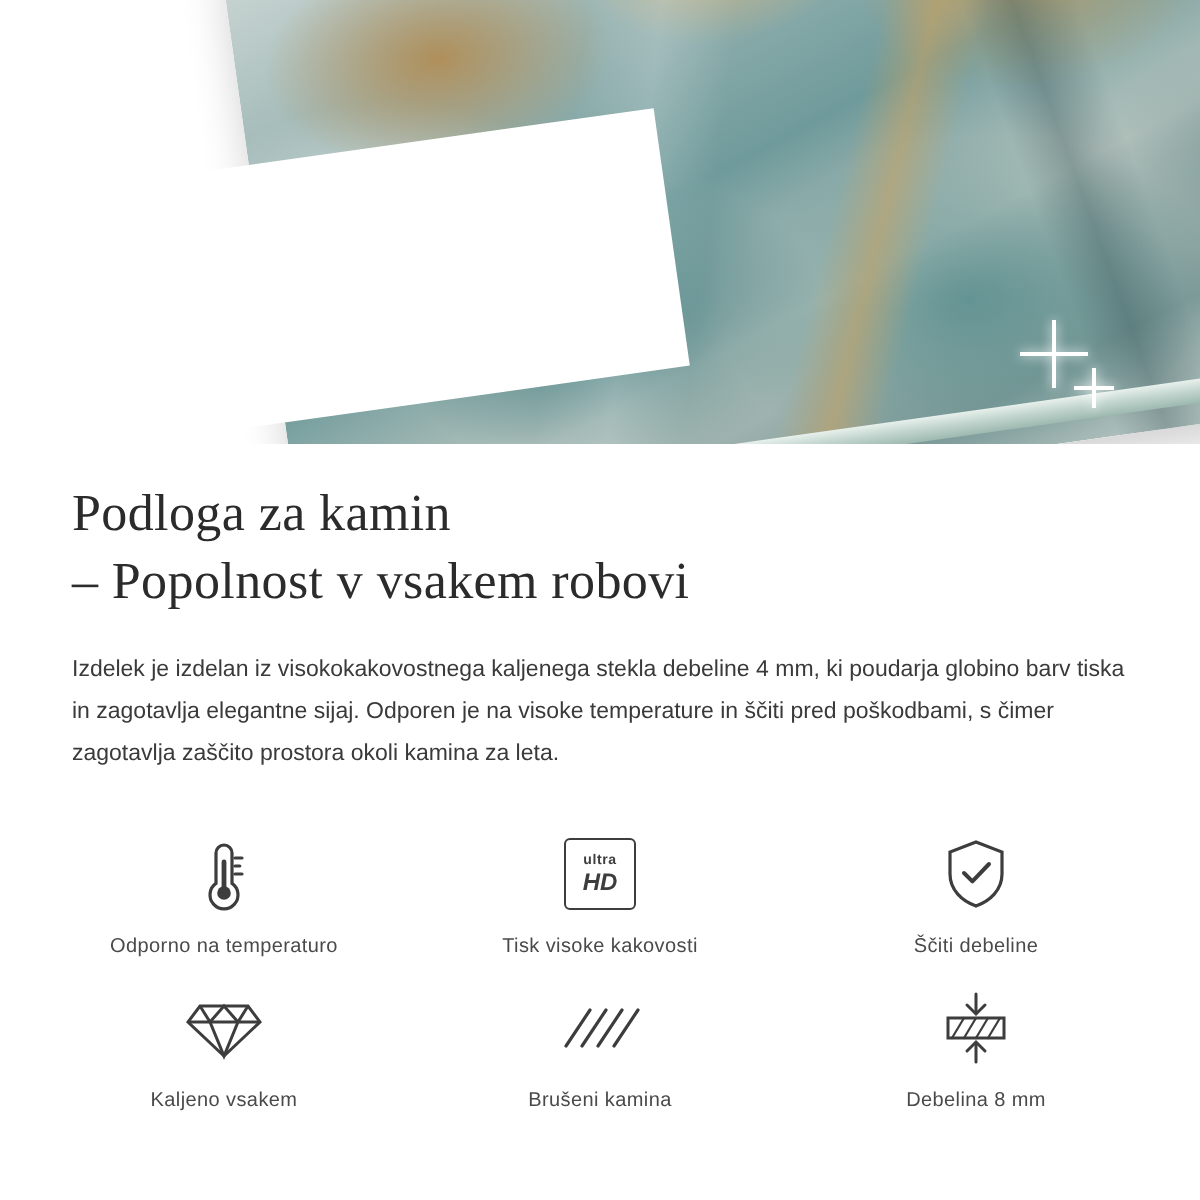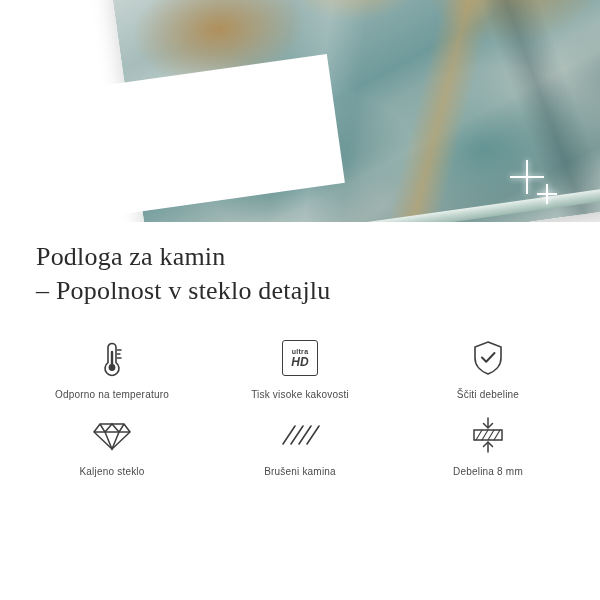--- a/index.html
+++ b/index.html
@@ -166,22 +166,23 @@
     <div class="hero-art"></div>
     <div class="hero-edge"></div>
     <div class="hero-mask-wedge"></div>
     <div class="sparkle s1"></div>
     <div class="sparkle s2"></div>
   </div>
 
   <div class="content">
     <h1 class="headline">
       <span>Podloga za kamin</span>
-      <span class="line2">– Popolnost v steklo detajlu</span>
+      <span class="line2">– Popolnost v vsakem robovi</span>
     </h1>
+    <p class="paragraph">Izdelek je izdelan iz visokokakovostnega kaljenega stekla debeline 4 mm, ki poudarja globino barv tiska in zagotavlja elegantne sijaj. Odporen je na visoke temperature in ščiti pred poškodbami, s čimer zagotavlja zaščito prostora okoli kamina za leta.</p>
   </div>
 
   <div class="features">
 
     <div class="feature">
       <div class="feature-icon">
         <svg width="30" height="40" viewBox="0 0 30 40" fill="none" stroke="#3d3d3d" stroke-width="1.6">
           <path d="M15 5.5a4 4 0 0 0-4 4v15.2a7 7 0 1 0 8 0V9.5a4 4 0 0 0-4-4z"></path>
           <circle cx="15" cy="29.5" r="3.4" fill="#3d3d3d" stroke="none"></circle>
           <path d="M15 14v13" stroke-width="2.4" stroke-linecap="round"></path>
@@ -213,21 +214,21 @@
 
     <div class="feature">
       <div class="feature-icon">
         <svg width="40" height="36" viewBox="0 0 40 36" fill="none" stroke="#3d3d3d" stroke-width="1.5">
           <path d="M8 7 H32 L38 15 L20 32 L2 15 Z"></path>
           <path d="M2 15 H38"></path>
           <path d="M8 7 L13 15 L20 32 L27 15 L32 7"></path>
           <path d="M13 15 L20 7 L27 15"></path>
         </svg>
       </div>
-      <div class="feature-label">Kaljeno steklo</div>
+      <div class="feature-label">Kaljeno vsakem</div>
     </div>
 
     <div class="feature">
       <div class="feature-icon">
         <svg width="42" height="30" viewBox="0 0 42 30" fill="none" stroke="#3d3d3d" stroke-width="1.6" stroke-linecap="round">
           <path d="M4 24 L16 6"></path>
           <path d="M12 24 L24 6"></path>
           <path d="M20 24 L32 6"></path>
           <path d="M28 24 L40 6"></path>
         </svg>

